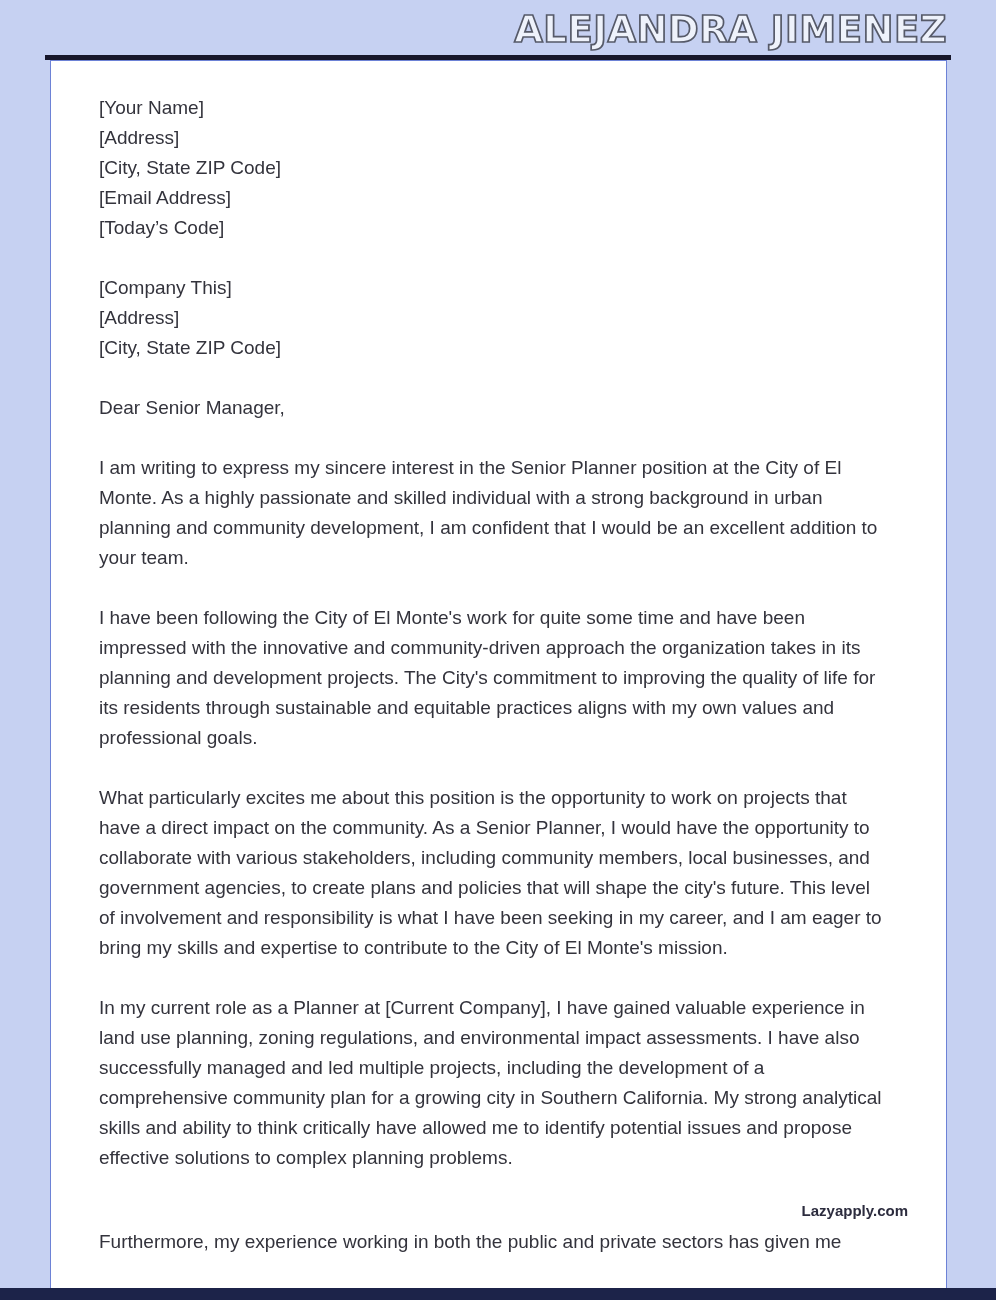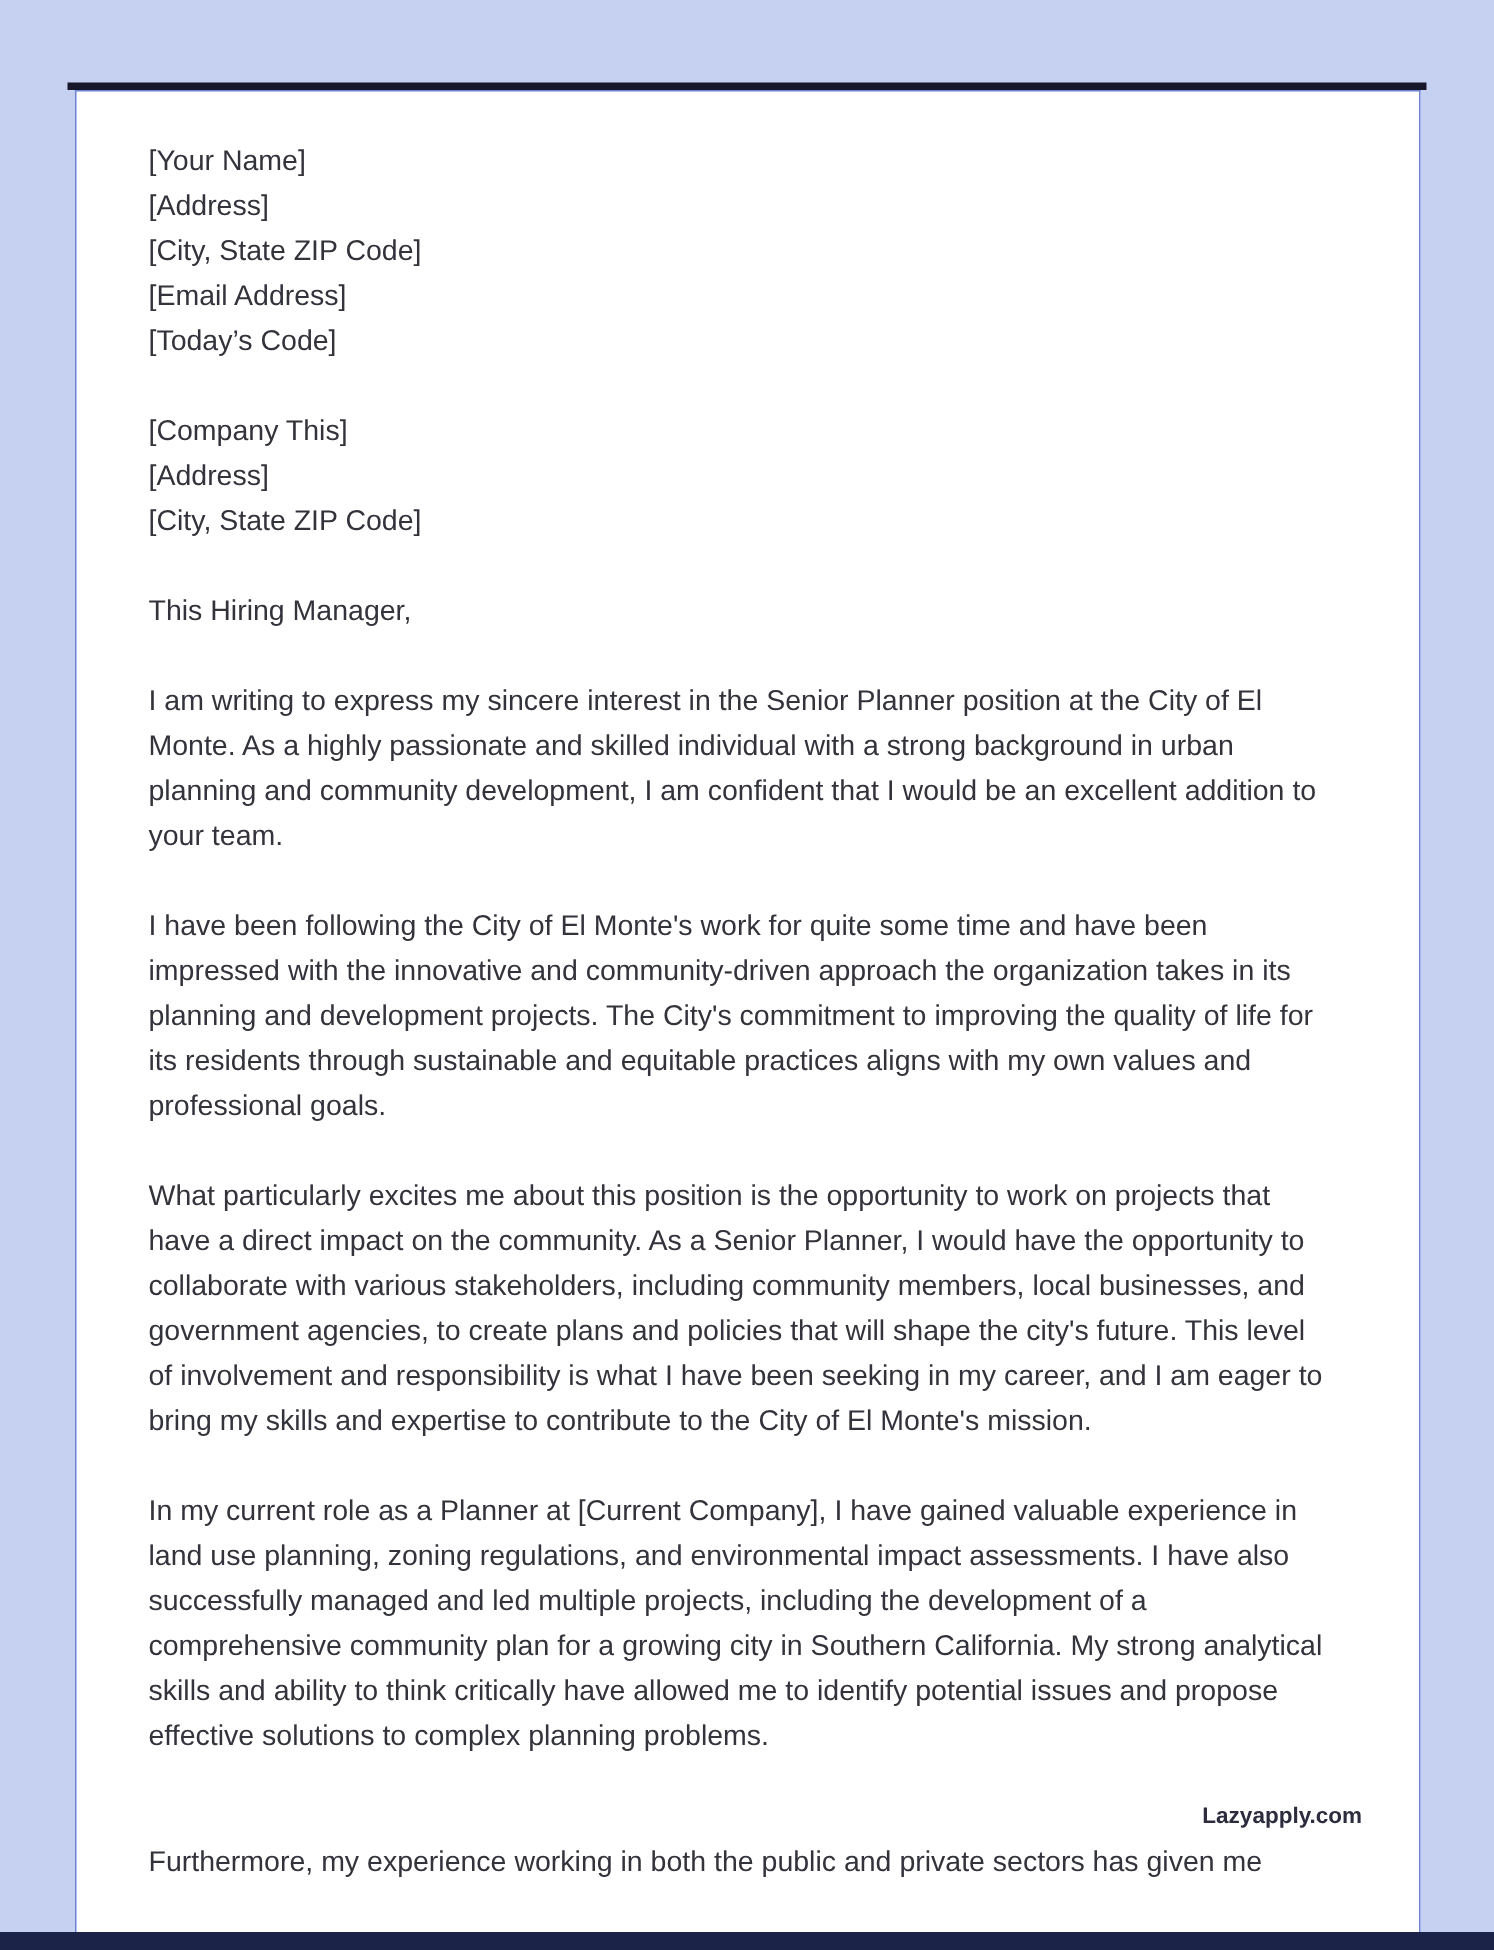--- a/index.html
+++ b/index.html
@@ -69,41 +69,44 @@
     height: 12px;
     background: #1c2349;
     z-index: 5;
   }
 </style>
 </head>
 <body>
 
 <div class="canvas">
 
+  <div class="header">
+    <span class="header-name">ALEJANDRA JIMENEZ</span>
+  </div>
 
   <div class="header-rule"></div>
 
   <div class="page">
 
     <div class="block">
       <div class="line">[Your Name]</div>
       <div class="line">[Address]</div>
       <div class="line">[City, State ZIP Code]</div>
       <div class="line">[Email Address]</div>
       <div class="line">[Today’s Code]</div>
     </div>
 
     <div class="block">
       <div class="line">[Company This]</div>
       <div class="line">[Address]</div>
       <div class="line">[City, State ZIP Code]</div>
     </div>
 
     <div class="block">
-      <div class="line">This Hiring Manager,</div>
+      <div class="line">Dear Senior Manager,</div>
     </div>
 
     <p>I am writing to express my sincere interest in the Senior Planner position at the City of El Monte. As a highly passionate and skilled individual with a strong background in urban planning and community development, I am confident that I would be an excellent addition to your team.</p>
     <p>I have been following the City of El Monte's work for quite some time and have been impressed with the innovative and community-driven approach the organization takes in its planning and development projects. The City's commitment to improving the quality of life for its residents through sustainable and equitable practices aligns with my own values and professional goals.</p>
     <p>What particularly excites me about this position is the opportunity to work on projects that have a direct impact on the community. As a Senior Planner, I would have the opportunity to collaborate with various stakeholders, including community members, local businesses, and government agencies, to create plans and policies that will shape the city's future. This level of involvement and responsibility is what I have been seeking in my career, and I am eager to bring my skills and expertise to contribute to the City of El Monte's mission.</p>
     <p>In my current role as a Planner at [Current Company], I have gained valuable experience in land use planning, zoning regulations, and environmental impact assessments. I have also successfully managed and led multiple projects, including the development of a comprehensive community plan for a growing city in Southern California. My strong analytical skills and ability to think critically have allowed me to identify potential issues and propose effective solutions to complex planning problems.</p>
 
     <div class="watermark">Lazyapply.com</div>
 
     <p>Furthermore, my experience working in both the public and private sectors has given me</p>

